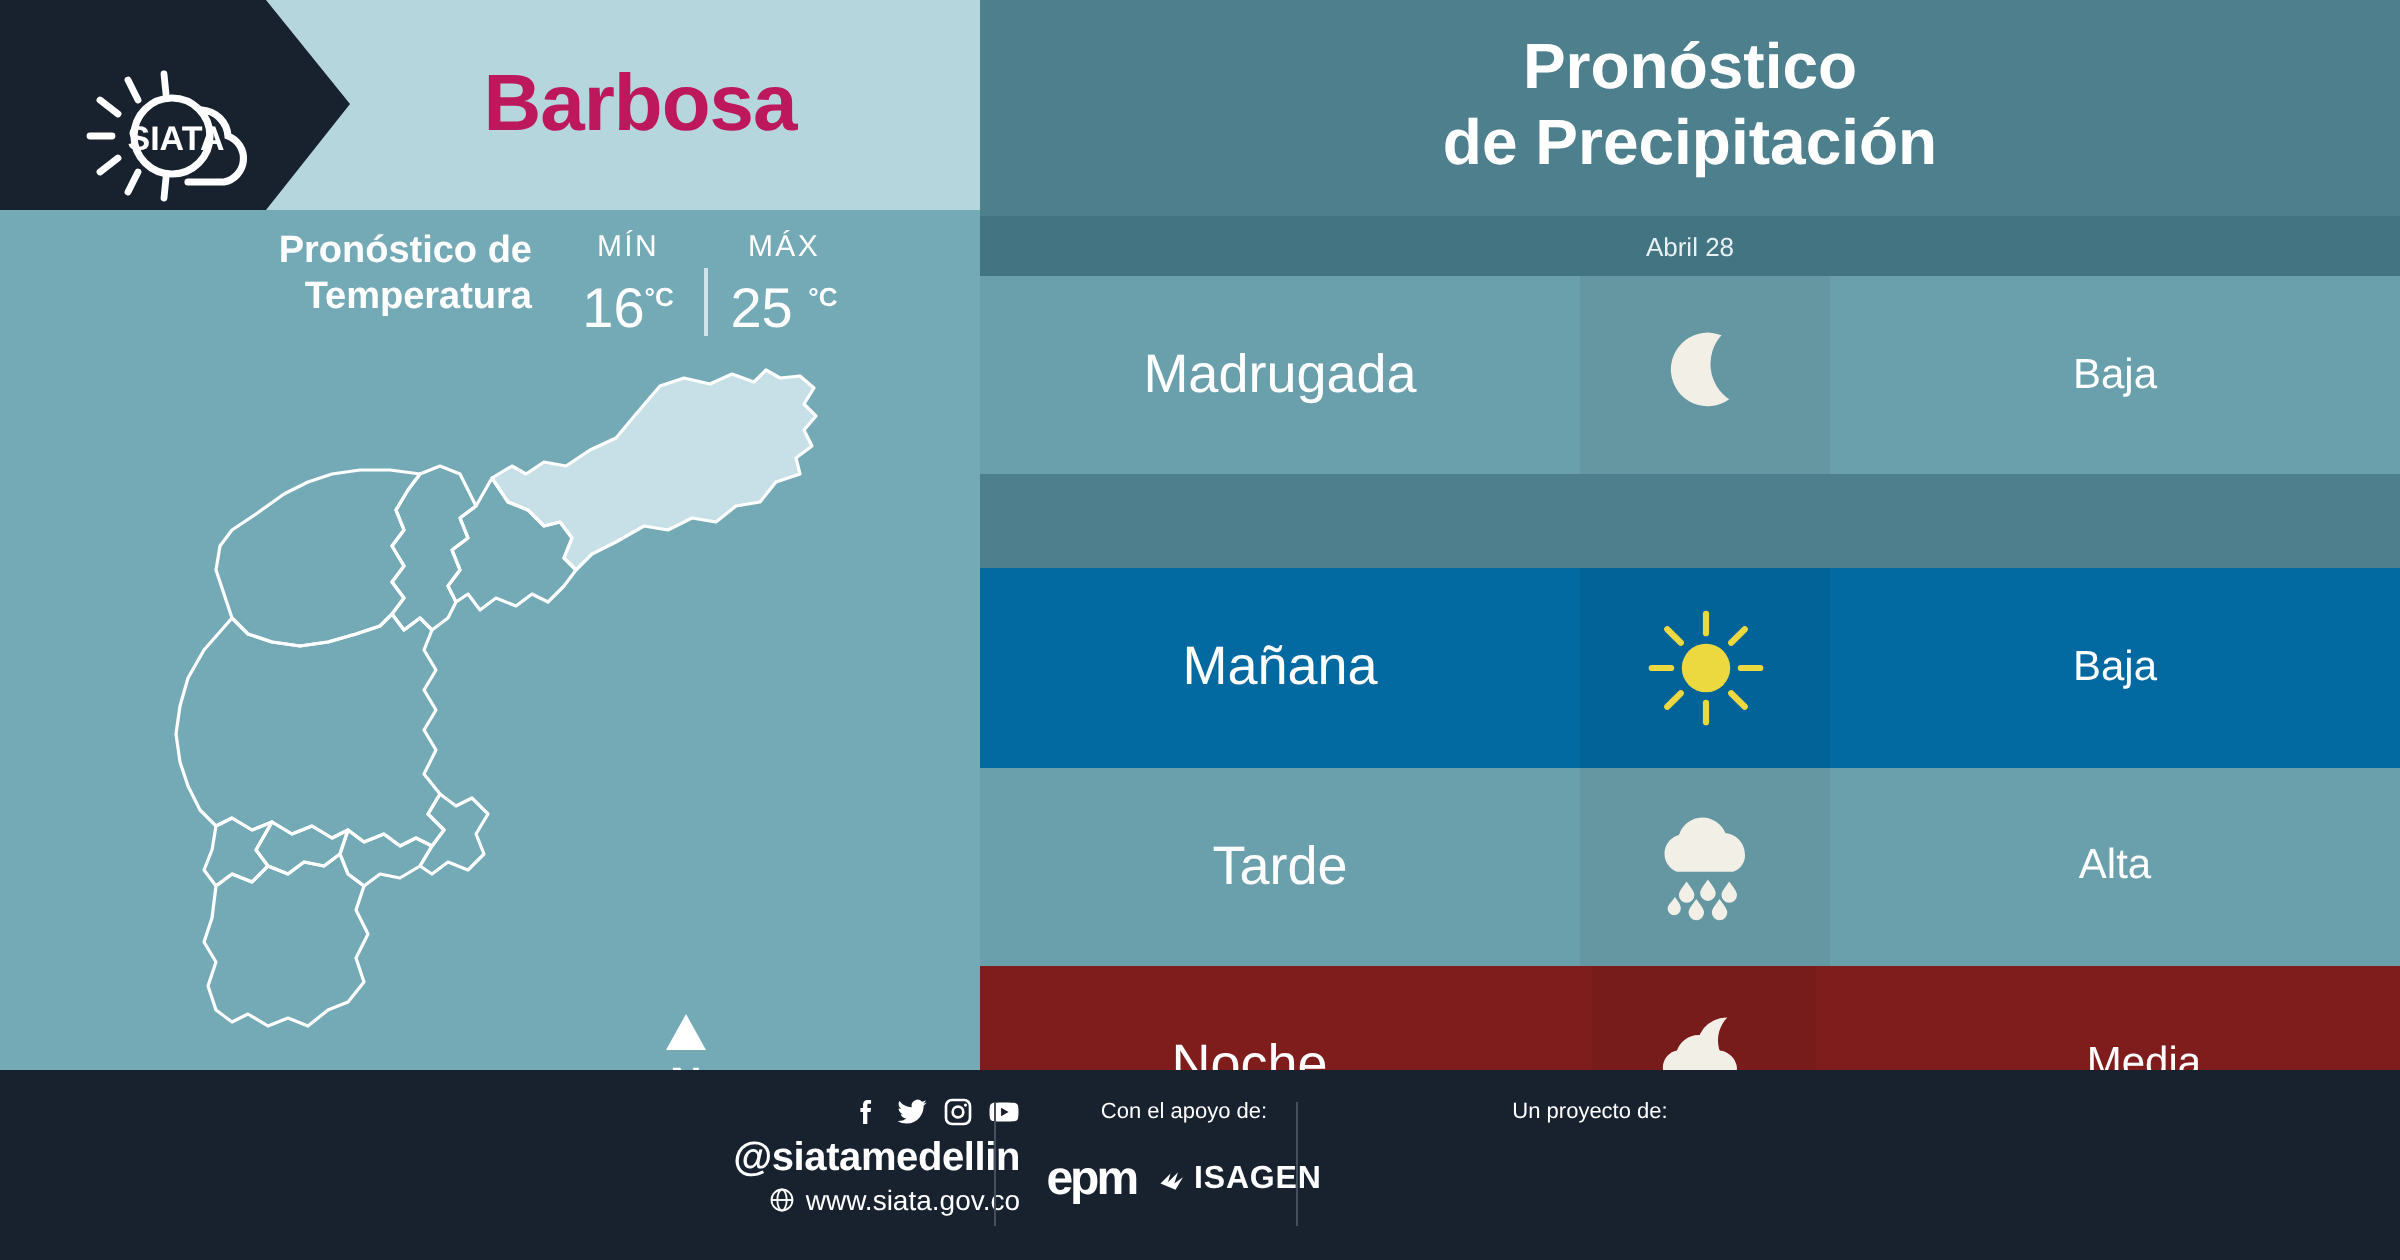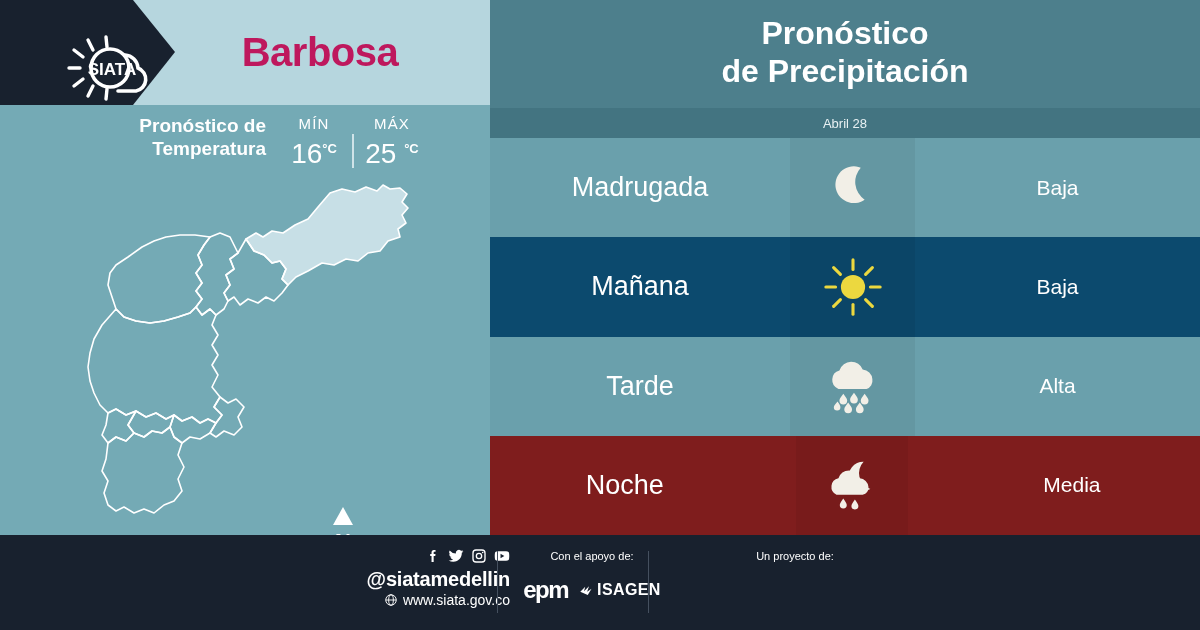--- a/index.html
+++ b/index.html
@@ -16,21 +16,21 @@
   #left-header { position:absolute; left:0; top:0; width:490px; height:105px; background:#b6d6de; }
   #city-title {
     position:absolute; left:150px; top:0; width:340px; height:105px;
     display:flex; align-items:center; justify-content:center;
     font-size:40px; font-weight:bold; color:#be185d; letter-spacing:-0.5px;
   }
   
   #logo-banner {
     position:absolute; left:0; top:0; width:175px; height:135px; background:#18212e;
     clip-path:polygon(0 0, 133px 0, 175px 52px, 133px 105px, 0 105px);
-    display:flex; align-items:center; justify-content:flex-end;
+    display:flex; align-items:center; justify-content:center;
   }
   #logo-mark { margin-left:14px; width:112px; height:68px; }
 
   
   #temp-block { position:absolute; left:0; top:112px; width:490px; height:70px; }
   #temp-title {
     position:absolute; left:86px; top:2px; width:180px;
     text-align:right; color:#ffffff; font-weight:bold; font-size:19px; line-height:23px;
   }
   #minmax { position:absolute; left:278px; top:2px; display:flex; align-items:flex-start; }
@@ -54,21 +54,21 @@
   }
   #date-strip {
     position:absolute; left:0; top:108px; width:710px; height:30px; background:#437481;
     display:flex; align-items:center; justify-content:center;text-align:right;
   }
   #date-label { color:#e8f1f3; font-size:13px; }
 
   #rows { position:absolute; left:0; top:138px; width:710px; height:397px; }
   .frow { display:flex; width:710px; height:99.25px; }
   .frow.odd  { background:#6aa0ac; }
-  .frow.even { background:#0c4a6e; }
+  .frow.even { background:#0369a1;margin-top:47px; }
   .frow.dark { background:#7f1d1d;gap:36px; }
   .c-period { width:300px; display:flex; align-items:center; justify-content:center;
               color:#ffffff; font-size:27px; font-weight:400; }
   .c-icon   { width:125px; display:flex; align-items:center; justify-content:center;
               background:rgba(0,0,0,0.055); }
   .c-level  { width:285px; display:flex; align-items:center; justify-content:center;
               color:#ffffff; font-size:21px; font-weight:400; }
   .wicon { width:62px; height:62px; display:block; }
 
   

